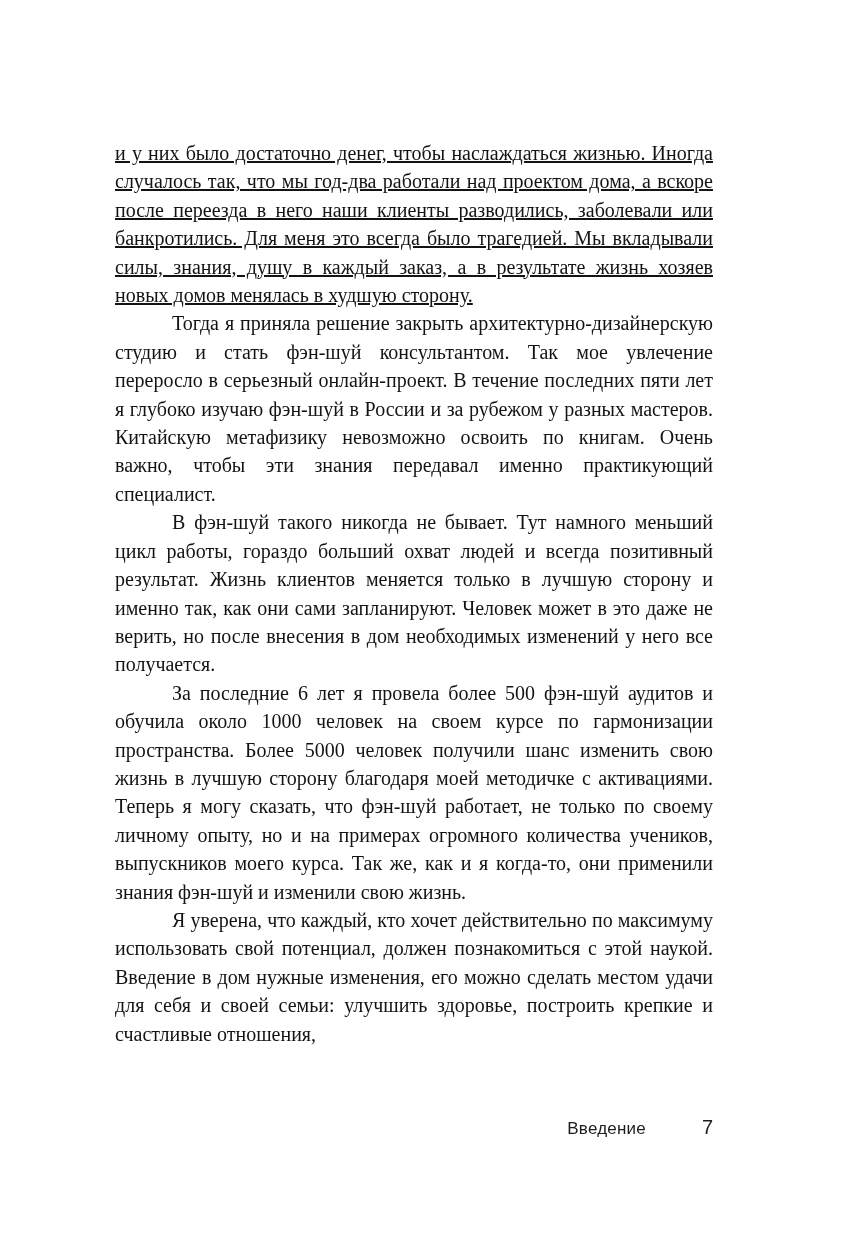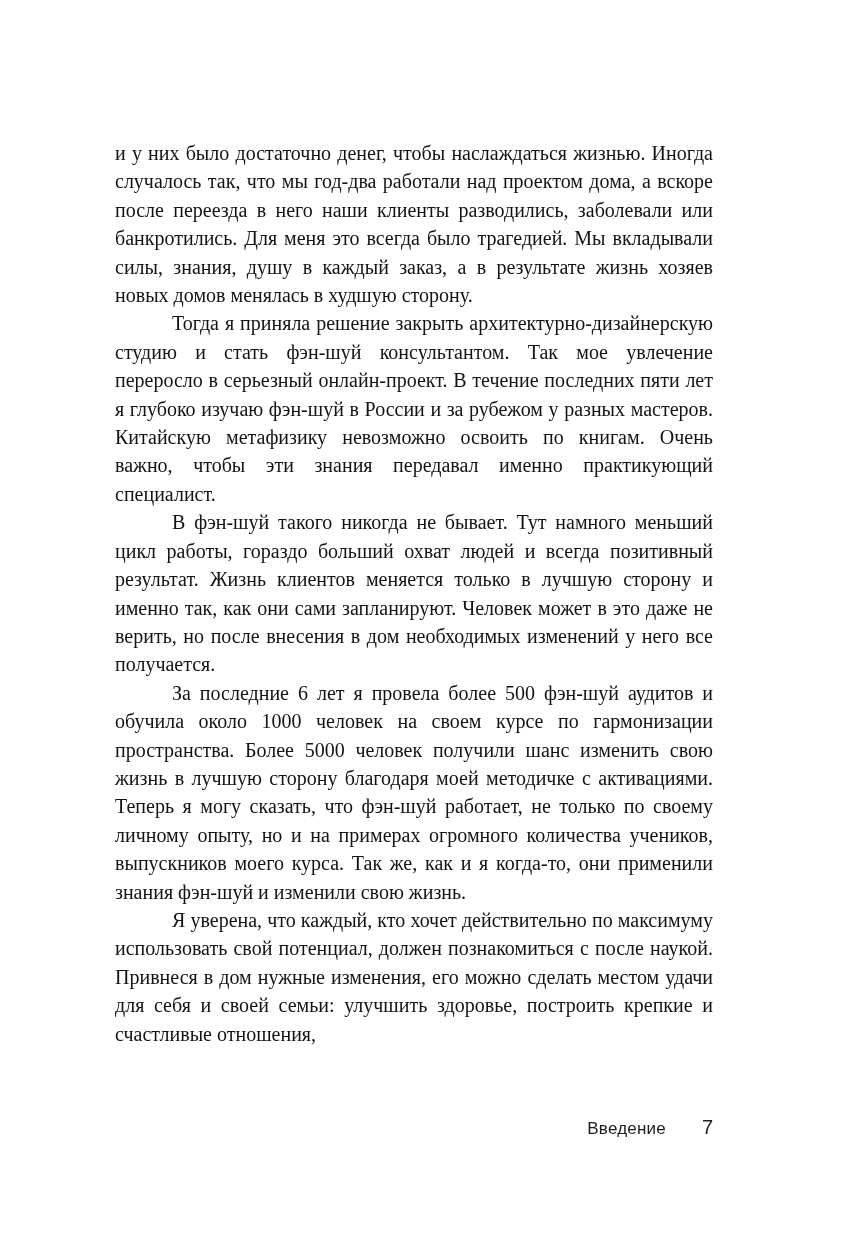--- a/index.html
+++ b/index.html
@@ -30,52 +30,53 @@
     text-align: justify;
     hyphens: auto;
     -webkit-hyphens: auto;
   }
   .para {
     margin: 0;
     text-indent: 57px;
   }
   .para.first {
     text-indent: 0;
+    text-decoration: underline;
   }
   .page-footer {
     position: absolute;
     left: 115px;
     top: 1116px;
     width: 598px;
     display: flex;
     justify-content: flex-end;
     align-items: baseline;
     font-family: "Liberation Sans", sans-serif;
     color: #1d1d1d;
   }
   .footer-chapter {
     font-size: 17px;
     letter-spacing: 0.2px;
-    margin-right: 36px;
+    margin-right: 56px;
   }
   .footer-page-num {
     font-size: 20px;
   }
 </style>
 </head>
 <body>
 
 <div class="book-page">
 
   <div class="text-block">
     <p class="para first">и у них было достаточно денег, чтобы наслаждаться жизнью. Иногда случалось так, что мы год-два работали над проектом дома, а вскоре после переезда в него наши клиенты разводились, заболевали или банкротились. Для меня это всегда было трагедией. Мы вкладывали силы, знания, душу в каждый заказ, а в результате жизнь хозяев новых домов менялась в худшую сторону.</p>
     <p class="para">Тогда я приняла решение закрыть архитектурно-дизайнерскую студию и стать фэн-шуй консультантом. Так мое увлечение переросло в серьезный онлайн-проект. В течение последних пяти лет я глубоко изучаю фэн-шуй в России и за рубежом у разных мастеров. Китайскую метафизику невозможно освоить по книгам. Очень важно, чтобы эти знания передавал именно практикующий специалист.</p>
     <p class="para">В фэн-шуй такого никогда не бывает. Тут намного меньший цикл работы, гораздо больший охват людей и всегда позитивный результат. Жизнь клиентов меняется только в лучшую сторону и именно так, как они сами запланируют. Человек может в это даже не верить, но после внесения в дом необходимых изменений у него все получается.</p>
     <p class="para">За последние 6 лет я провела более 500 фэн-шуй аудитов и обучила около 1000 человек на своем курсе по гармонизации пространства. Более 5000 человек получили шанс изменить свою жизнь в лучшую сторону благодаря моей методичке с активациями. Теперь я могу сказать, что фэн-шуй работает, не только по своему личному опыту, но и на примерах огромного количества учеников, выпускников моего курса. Так же, как и я когда-то, они применили знания фэн-шуй и изменили свою жизнь.</p>
-    <p class="para">Я уверена, что каждый, кто хочет действительно по максимуму использовать свой потенциал, должен познакомиться с после наукой. Привнеся в дом нужные изменения, его можно сделать местом удачи для себя и своей семьи: улучшить здоровье, построить крепкие и счастливые отношения,</p>
+    <p class="para">Я уверена, что каждый, кто хочет действительно по максимуму использовать свой потенциал, должен познакомиться с этой наукой. Введение в дом нужные изменения, его можно сделать местом удачи для себя и своей семьи: улучшить здоровье, построить крепкие и счастливые отношения,</p>
   </div>
 
   <div class="page-footer">
     <span class="footer-chapter">Введение</span>
     <span class="footer-page-num">7</span>
   </div>
 
 </div>
 
 </body></html>

